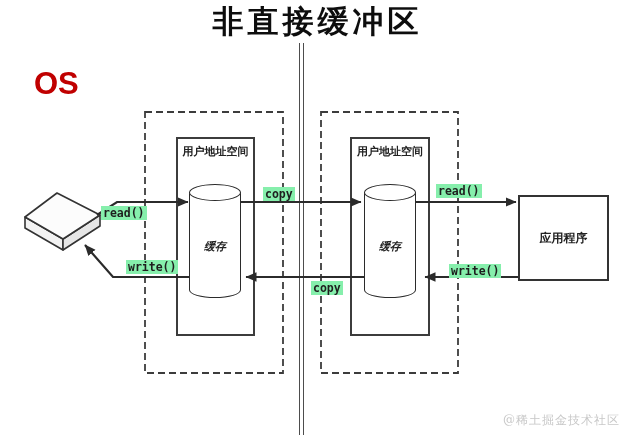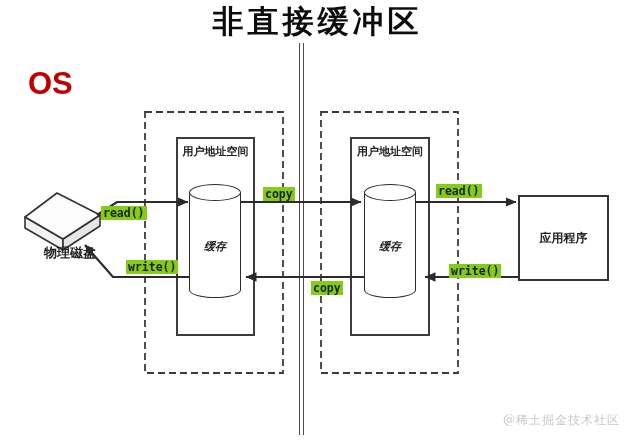--- a/index.html
+++ b/index.html
@@ -11,21 +11,21 @@
     position:absolute; top:1px; left:0; width:100%; text-align:center;
     font-size:31px; font-weight:bold; letter-spacing:4px; color:#0d0d0d;
   }
   .divider {
     position:absolute; left:299px; top:43px; width:5px; height:392px;
     box-sizing:border-box; background:#fff;
     border-left:1.5px solid #4d4d4d; border-right:1.5px solid #4d4d4d;
   }
   .corner-label {
     position:absolute; font-family:"Liberation Sans", sans-serif;
-    font-weight:bold; color:var(--accent,#c00000);
+    font-weight:bold; color:var(--accent,#c00000);margin-left:6px;
   }
   #os-label  { left:28px;  top:66px; font-size:31px; }
   #jvm-label { left:561px; top:68px; font-size:28px; }
 
   .space-box {
     position:absolute; border:2px solid #3c3c3c; box-sizing:border-box;
     background:transparent;
   }
   #kernel-box { left:176px; top:137px; width:79px; height:199px; }
   #user-box   { left:350px; top:137px; width:80px; height:199px; }
@@ -62,21 +62,21 @@
 
   #disk-icon { position:absolute; left:12px; top:186px; }
   #disk-label {
     position:absolute; left:26px; top:244px; width:88px; text-align:center;
     font-size:13px; font-weight:bold; color:#222;
   }
 
   .flow {
     position:absolute; font-family:"DejaVu Sans Mono", monospace;
     font-size:11.5px; font-weight:bold; color:#1e1e1e;
-    background:#84cc16; padding:0 2px; z-index:11; white-space:nowrap;
+    background:#86efac; padding:0 2px; z-index:11; white-space:nowrap;
   }
   #lbl-read-left   { left:101px; top:206px; }
   #lbl-copy-top    { left:263px; top:187px; }
   #lbl-read-right  { left:436px; top:184px; }
   #lbl-write-right { left:449px; top:264px; }
   #lbl-copy-bottom { left:311px; top:281px; }
   #lbl-write-left  { left:126px; top:260px; }
 
   #lines-layer {
     position:absolute; left:0; top:0; z-index:10; pointer-events:none;
@@ -121,21 +121,20 @@
 
   <div id="app-box">
     <span class="app-label">应用程序</span>
   </div>
 
   <svg id="disk-icon" width="105" height="72" viewBox="0 0 105 72">
     <polygon points="13,31 51,53 51,64 13,42" fill="#f2f2f2" stroke="#333" stroke-width="1.6" stroke-linejoin="round"></polygon>
     <polygon points="88,29 51,53 51,64 88,40" fill="#e6e6e6" stroke="#333" stroke-width="1.6" stroke-linejoin="round"></polygon>
     <polygon points="45,7 88,29 51,53 13,31" fill="#fcfcfc" stroke="#333" stroke-width="1.6" stroke-linejoin="round"></polygon>
   </svg>
-  <div id="disk-label">物理磁盘</div>
 
   <svg id="lines-layer" width="635" height="440" viewBox="0 0 635 440">
     <defs>
       <marker id="ah" markerUnits="userSpaceOnUse" markerWidth="12" markerHeight="10" refX="10.5" refY="5" orient="auto">
         <path d="M0,0.3 L11,5 L0,9.7 z" fill="#2b2b2b"></path>
       </marker>
     </defs>
 
     <rect x="145" y="112" width="138" height="261" fill="none" stroke="#3c3c3c" stroke-width="1.8" stroke-dasharray="7 4"></rect>
     <rect x="321" y="112" width="137" height="261" fill="none" stroke="#3c3c3c" stroke-width="1.8" stroke-dasharray="7 4"></rect>

